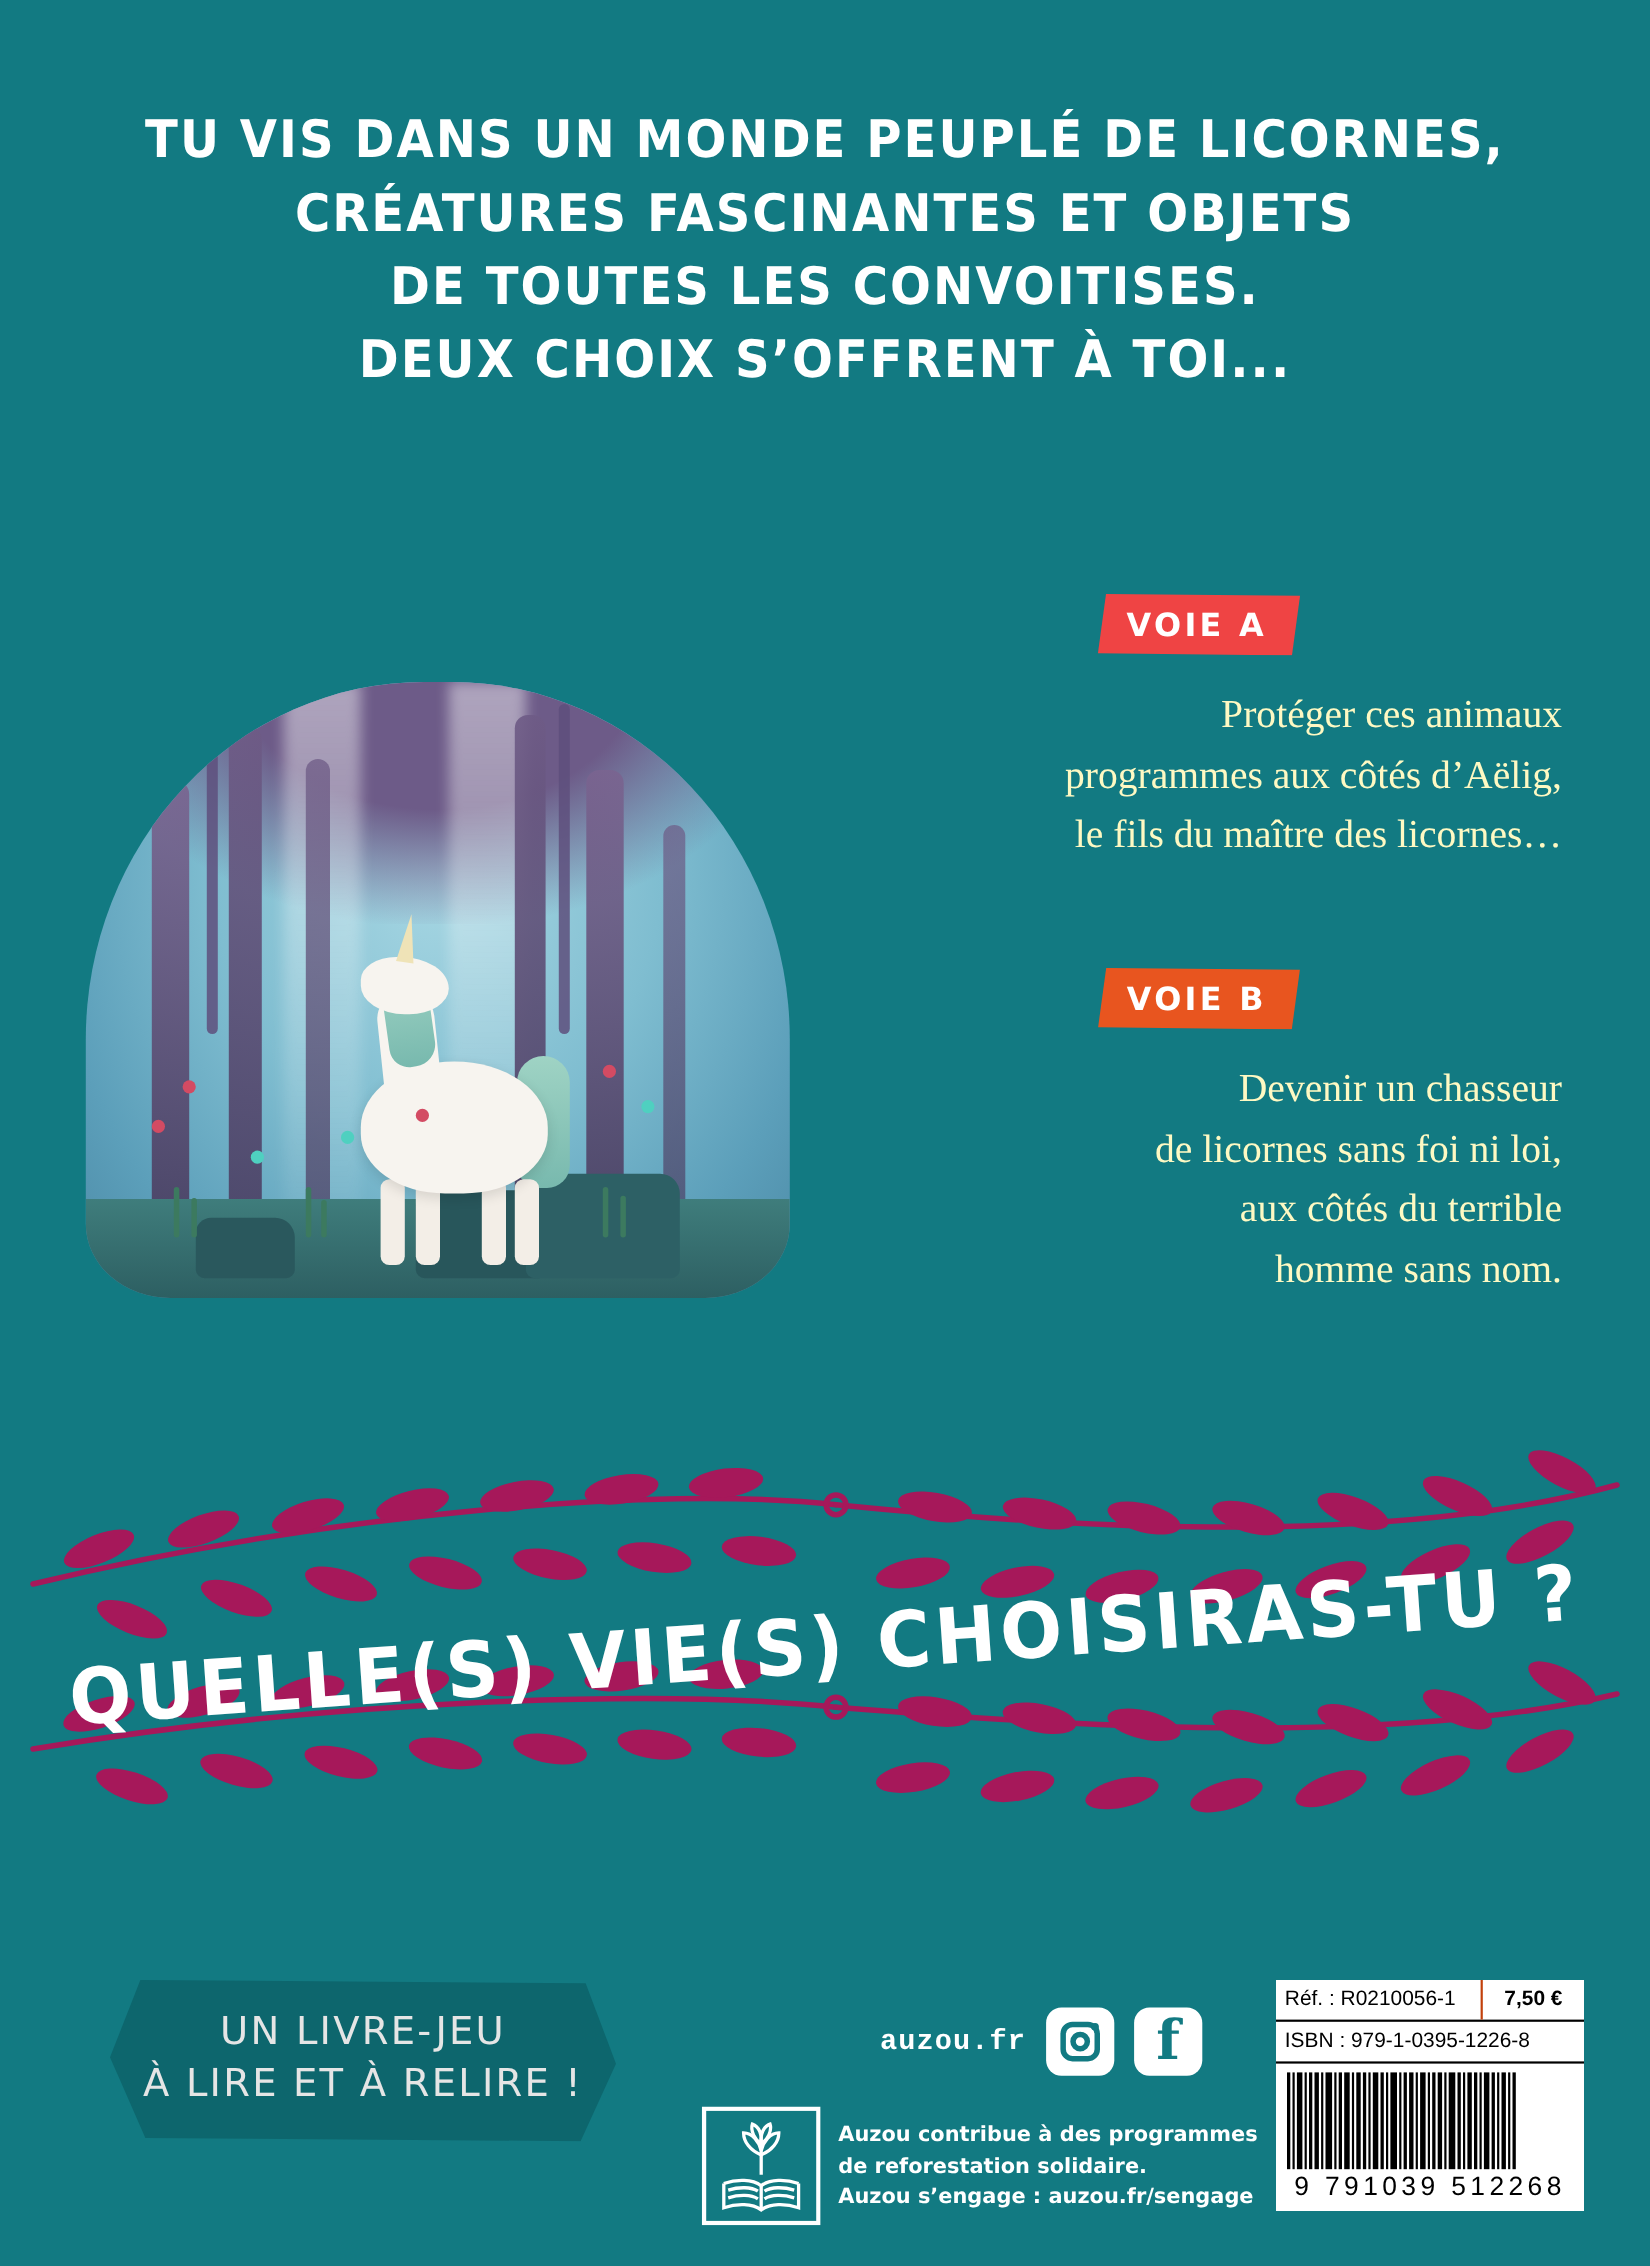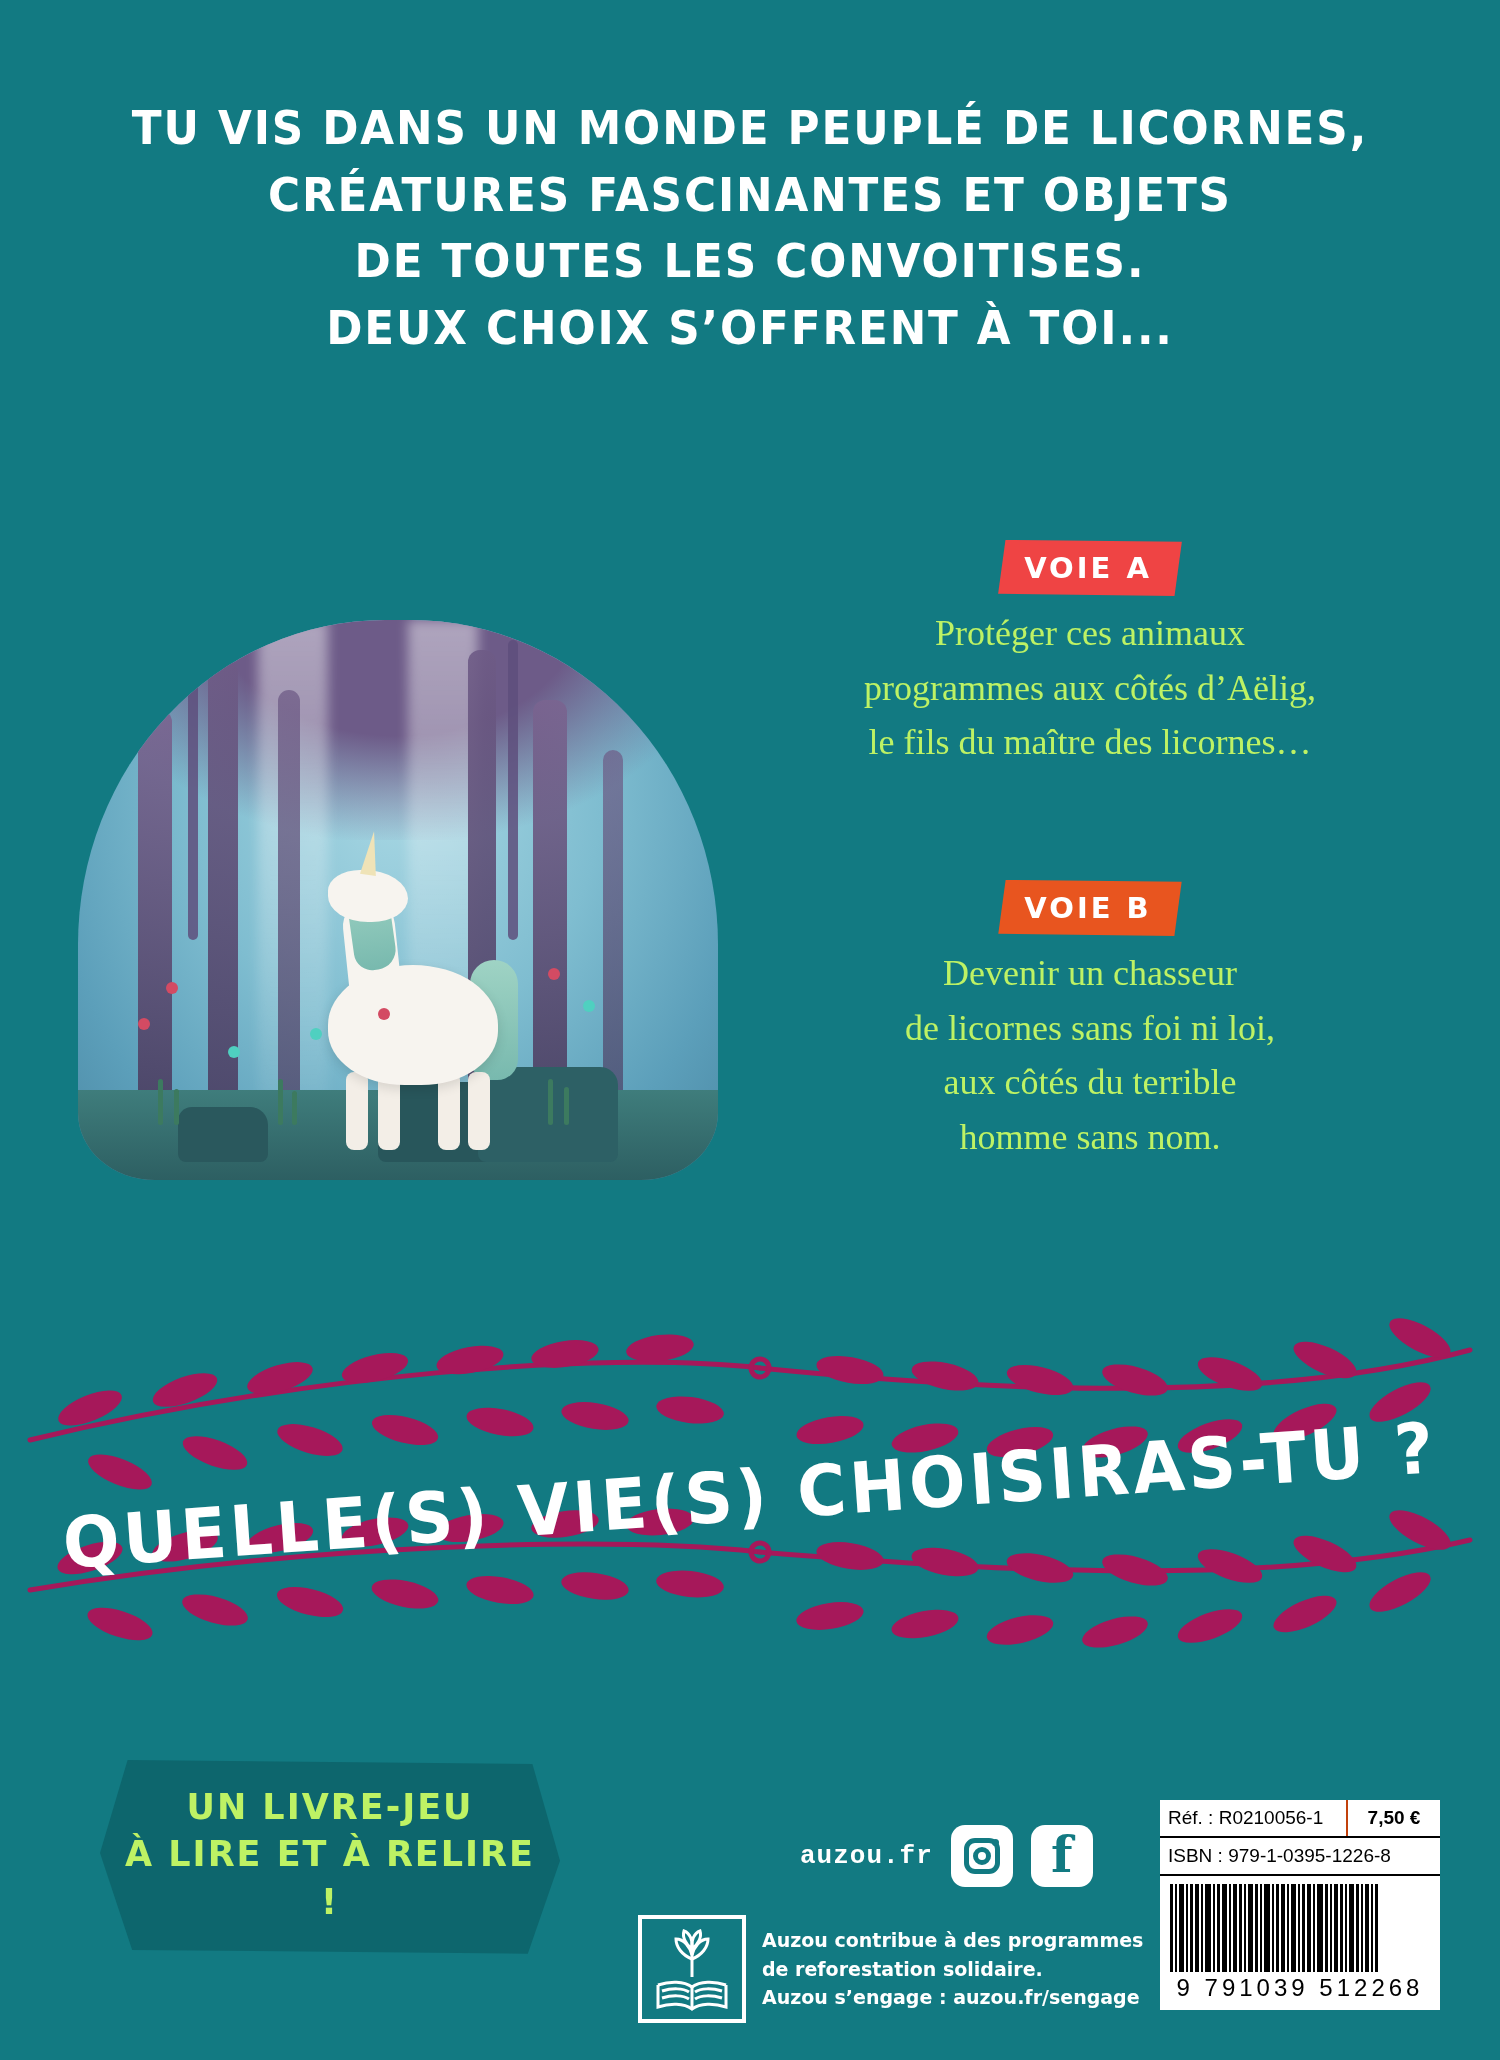--- a/index.html
+++ b/index.html
@@ -190,26 +190,26 @@
     font-family: "DejaVu Sans", sans-serif;
     font-weight: bold;
     font-size: 29px;
     letter-spacing: 3px;
     padding: 11px 30px 11px 26px;
     clip-path: polygon(4% 0%, 100% 3%, 96% 100%, 0% 96%);
   }
   .badge-a { background: #ef4444; }
   .badge-b { background: #E8551F; }
   .voie-text {
-    color: #bef264;
+    color: #fef9c3;
     font-family: "Liberation Serif", serif;
     font-size: 36px;
     line-height: 1.52;
-    text-align: center;
-    margin-top: 10px;
+    text-align: right;
+    margin-top: 26px;
   }
 
   
   .laurel {
     position: absolute;
     left: 0;
     top: 1290px;
     width: 1500px;
     height: 400px;
   }
@@ -225,28 +225,28 @@
     font-size: 70px;
     letter-spacing: 4px;
     transform: rotate(-4deg) scaleX(0.95);
     white-space: nowrap;
   }
 
   
   .livre-jeu {
     position: absolute;
     left: 100px;
-    top: 1760px;
+    top: 1800px;
     width: 460px;
     padding: 24px 20px 28px 20px;
     background: #0D666D;
-    color: #bef264;
+    color: #e5e5e5;
     text-align: center;
     font-family: "DejaVu Sans", sans-serif;
-    font-weight: bold;
+    font-weight: normal;
     font-size: 35px;
     letter-spacing: 2px;
     line-height: 1.35;
     clip-path: polygon(6% 0%, 94% 2%, 100% 52%, 93% 100%, 7% 98%, 0% 48%);
   }
   .socials {
     position: absolute;
     left: 800px;
     top: 1825px;
     display: flex;

